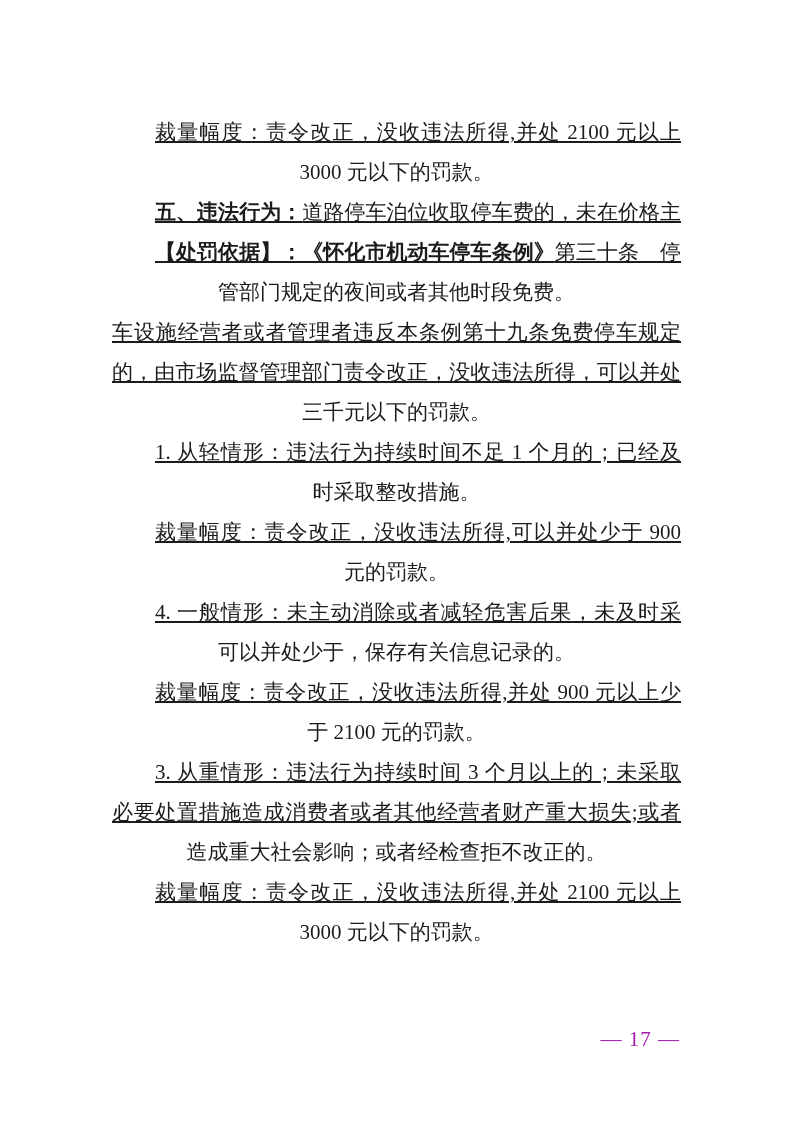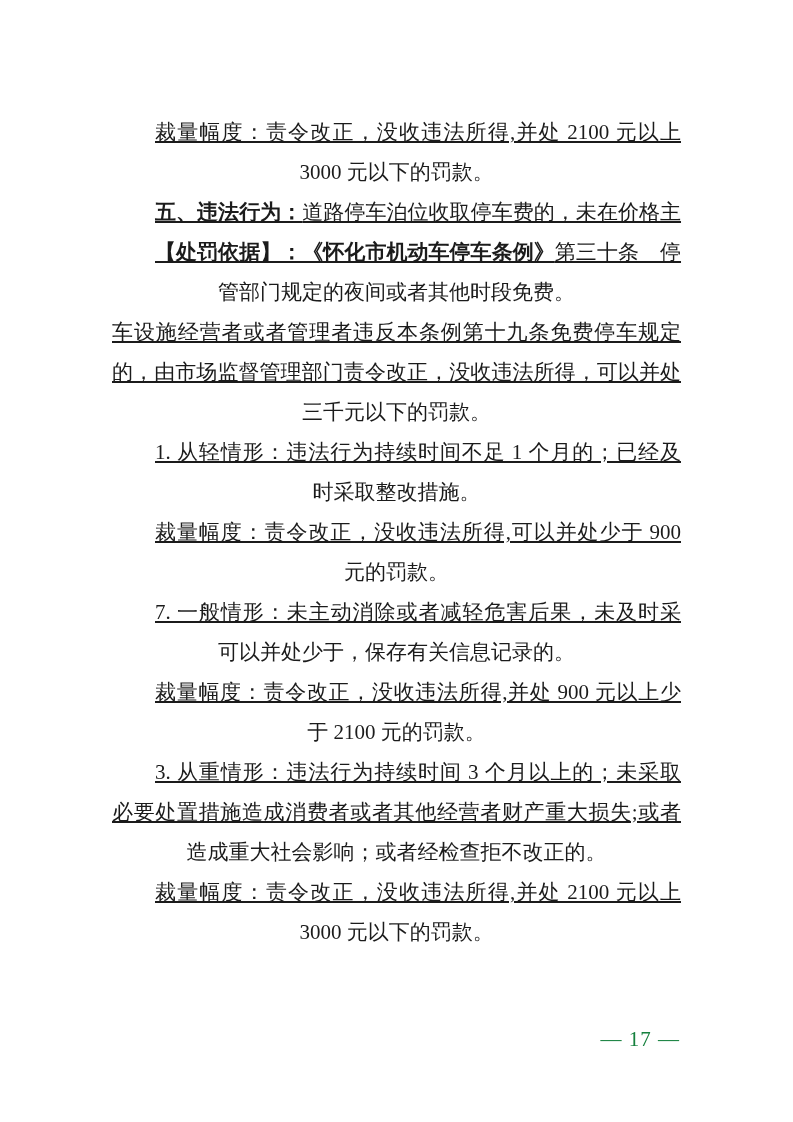--- a/index.html
+++ b/index.html
@@ -46,42 +46,42 @@
   .seg-bold {
     font-family: "Liberation Sans", "DejaVu Sans", sans-serif;
     font-weight: 700;
   }
   .footer {
     position: absolute;
     top: 1024px;
     right: 113px;
     font-size: 21px;
     line-height: 30px;
-    color: #15803d;
+    color: #a21caf;
     letter-spacing: 1px;
   }
 </style>
 </head>
 <body>
 
 <div class="page">
   <div class="content">
       <div class="line indent justify"><span class="seg">裁量幅度：责令改正，没收违法所得,并处 2100 元以上</span></div>
       <div class="line"><span class="seg">3000 元以下的罚款。</span></div>
       <div class="line indent justify"><span class="seg seg-bold">五、违法行为：</span><span class="seg">道路停车泊位收取停车费的，未在价格主</span></div>
       <div class="line indent justify"><span class="seg seg-bold">【处罚依据】：《怀化市机动车停车条例》</span><span class="seg">第三十条　停</span></div>
       <div class="line"><span class="seg">管部门规定的夜间或者其他时段免费。</span></div>
       <div class="line justify"><span class="seg">车设施经营者或者管理者违反本条例第十九条免费停车规定</span></div>
       <div class="line justify"><span class="seg">的，由市场监督管理部门责令改正，没收违法所得，可以并处</span></div>
       <div class="line"><span class="seg">三千元以下的罚款。</span></div>
       <div class="line indent justify"><span class="seg">1. 从轻情形：违法行为持续时间不足 1 个月的；已经及</span></div>
       <div class="line"><span class="seg">时采取整改措施。</span></div>
       <div class="line indent justify"><span class="seg">裁量幅度：责令改正，没收违法所得,可以并处少于 900</span></div>
       <div class="line"><span class="seg">元的罚款。</span></div>
-      <div class="line indent justify"><span class="seg">7. 一般情形：未主动消除或者减轻危害后果，未及时采</span></div>
+      <div class="line indent justify"><span class="seg">4. 一般情形：未主动消除或者减轻危害后果，未及时采</span></div>
       <div class="line"><span class="seg">可以并处少于，保存有关信息记录的。</span></div>
       <div class="line indent justify"><span class="seg">裁量幅度：责令改正，没收违法所得,并处 900 元以上少</span></div>
       <div class="line"><span class="seg">于 2100 元的罚款。</span></div>
       <div class="line indent justify"><span class="seg">3. 从重情形：违法行为持续时间 3 个月以上的；未采取</span></div>
       <div class="line justify"><span class="seg">必要处置措施造成消费者或者其他经营者财产重大损失;或者</span></div>
       <div class="line"><span class="seg">造成重大社会影响；或者经检查拒不改正的。</span></div>
       <div class="line indent justify"><span class="seg">裁量幅度：责令改正，没收违法所得,并处 2100 元以上</span></div>
       <div class="line"><span class="seg">3000 元以下的罚款。</span></div>
     </div>
   <div class="footer">

